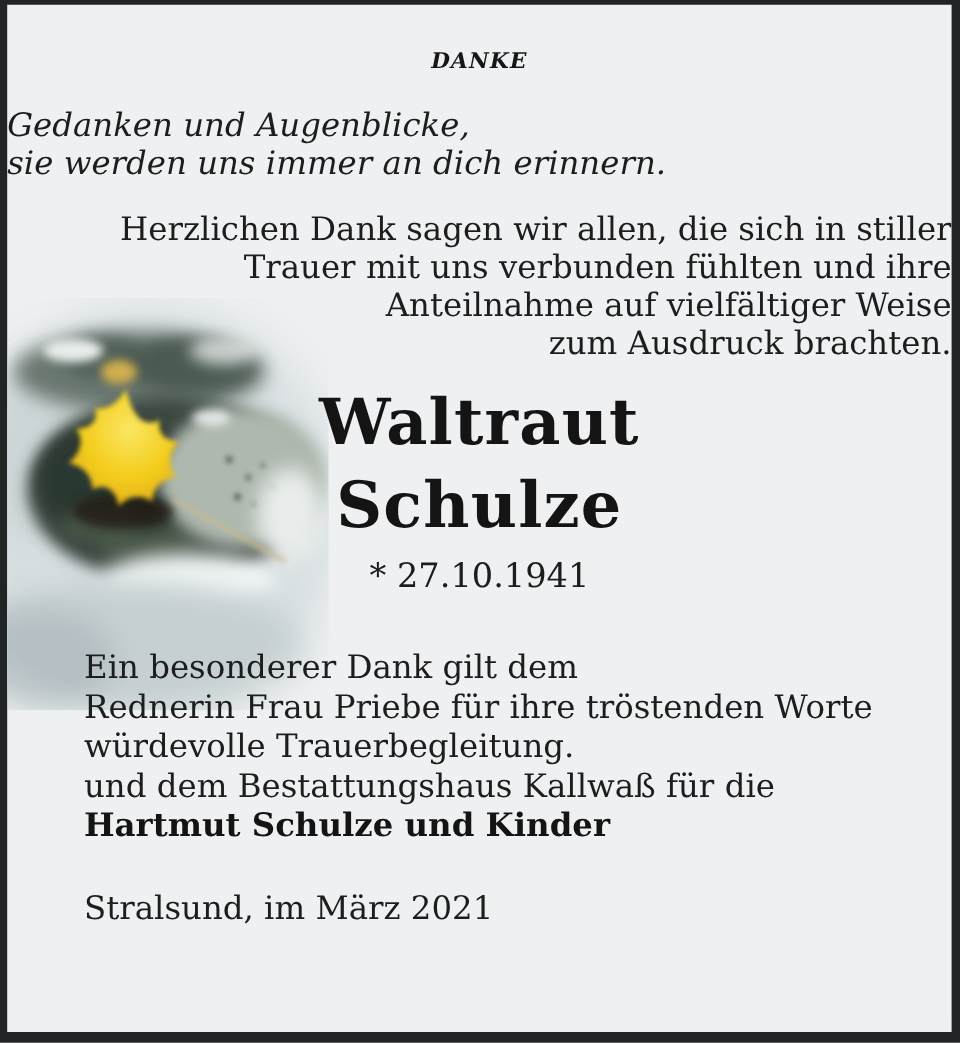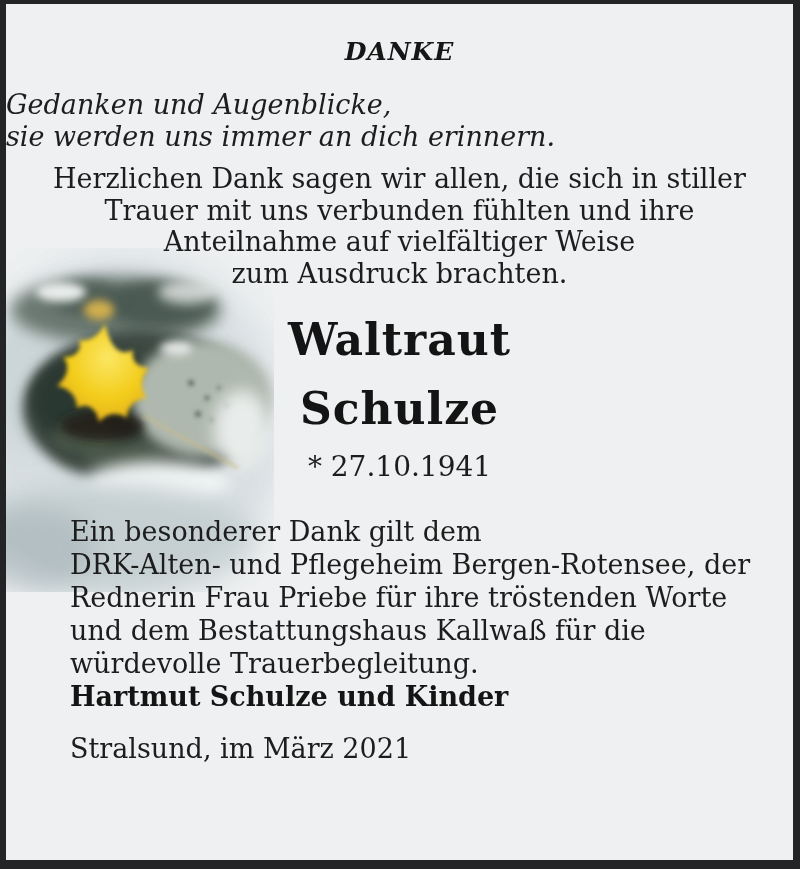--- a/index.html
+++ b/index.html
@@ -17,33 +17,33 @@
     color:var(--text,#1d1d1d);
   }
   .photo{
     position:absolute;left:0;top:244px;width:268px;height:344px;z-index:1;
     -webkit-mask-image:radial-gradient(115% 88% at 40% 48%, #000 54%, rgba(0,0,0,.55) 72%, transparent 90%);
             mask-image:radial-gradient(115% 88% at 40% 48%, #000 54%, rgba(0,0,0,.55) 72%, transparent 90%);
   }
   .content{position:relative;z-index:2;}
   .danke{
     margin-top:33px;text-align:center;
-    font-size:25px;line-height:30px;font-weight:bold;font-style:italic;letter-spacing:1px;
+    font-size:18px;line-height:30px;font-weight:bold;font-style:italic;letter-spacing:1px;
     color:#161616;
   }
   .epigraph{margin-top:22px;font-style:italic;font-size:27px;line-height:32px;}
-  .thanks{margin-top:10px;text-align:center;font-size:27px;line-height:31.5px;}
+  .thanks{margin-top:23px;text-align:right;font-size:27px;line-height:31.5px;}
   .name{
     margin-top:16px;text-align:center;
-    font-size:44px;line-height:69px;font-weight:bold;letter-spacing:1px;color:#141414;
+    font-size:53px;line-height:69px;font-weight:bold;letter-spacing:1px;color:#141414;
   }
   .dates{margin-top:6px;display:flex;justify-content:center;gap:50px;font-size:28px;line-height:36px;}
-  .special{margin-top:30px;margin-left:64px;margin-right:30px;text-align:left;font-size:27px;line-height:33px;}
+  .special{margin-top:42px;margin-left:64px;margin-right:30px;text-align:left;font-size:27px;line-height:33px;}
   .signature{margin-left:64px;font-size:27px;line-height:33px;font-weight:bold;color:#141414;}
-  .place{margin-top:19px;margin-left:64px;font-size:27px;line-height:33px;}
+  .place{margin-top:36px;margin-left:64px;font-size:27px;line-height:33px;}
 </style>
 </head>
 <body>
 
 <div class="page">
 
   <div class="photo">
     <svg width="268" height="344" viewBox="0 0 268 344" xmlns="http://www.w3.org/2000/svg">
       <defs>
         <filter id="b20" x="-60%" y="-60%" width="220%" height="220%">
@@ -143,24 +143,23 @@
       <div>Waltraut</div>
       <div>Schulze</div>
     </div>
 
     <div class="dates">
       <span>* 27.10.1941</span>
     </div>
 
     <div class="special">
       <div>Ein besonderer Dank gilt dem</div>
-      <div>DRK-Alten- und Pflegeheim Bergen-Rotensee, der</div>
       <div>Rednerin Frau Priebe für ihre tröstenden Worte</div>
+      <div>würdevolle Trauerbegleitung.</div>
       <div>und dem Bestattungshaus Kallwaß für die</div>
-      <div>würdevolle Trauerbegleitung.</div>
     </div>
 
     <div class="signature">Hartmut Schulze und Kinder</div>
 
     <div class="place">Stralsund, im März 2021</div>
 
   </div>
 </div>
 
 </body></html>

